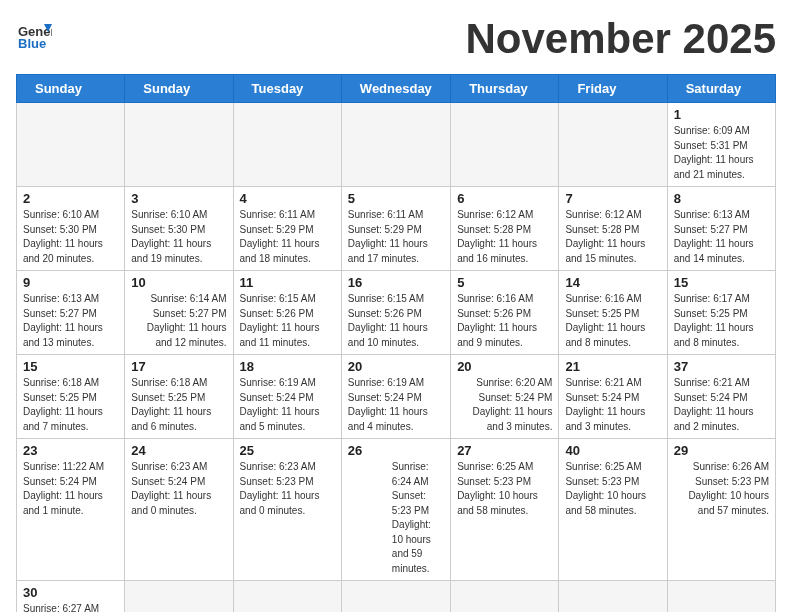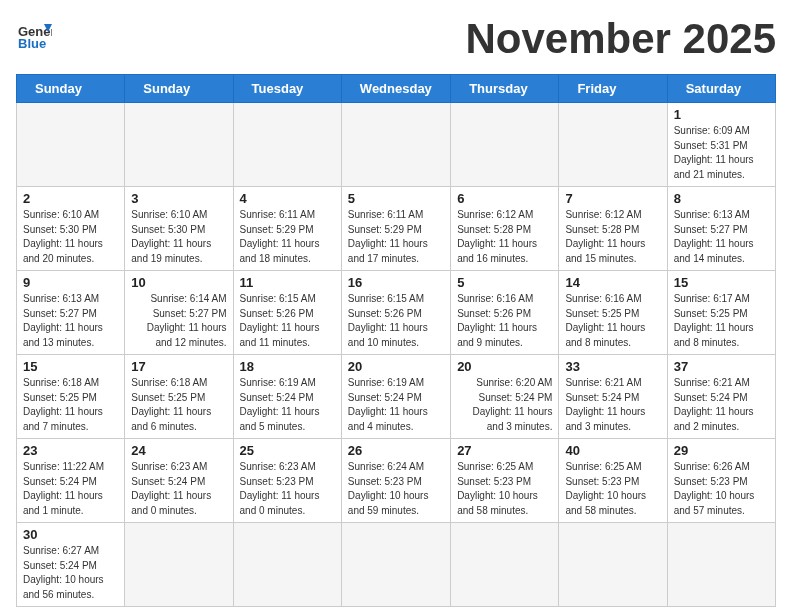--- a/index.html
+++ b/index.html
@@ -253,21 +253,21 @@
 and 4 minutes.</div>
         </td>
         <td>
           <div class="day-number">20</div>
           <div class="day-info" style="white-space: pre-line; text-align: right;">Sunrise: 6:20 AM
 Sunset: 5:24 PM
 Daylight: 11 hours
 and 3 minutes.</div>
         </td>
         <td>
-          <div class="day-number">33</div>
+          <div class="day-number">21</div>
           <div class="day-info" style="white-space: pre-line;">Sunrise: 6:21 AM
 Sunset: 5:24 PM
 Daylight: 11 hours
 and 3 minutes.</div>
         </td>
         <td>
           <div class="day-number">37</div>
           <div class="day-info" style="white-space: pre-line;">Sunrise: 6:21 AM
 Sunset: 5:24 PM
 Daylight: 11 hours
@@ -291,42 +291,42 @@
         </td>
         <td>
           <div class="day-number">25</div>
           <div class="day-info" style="white-space: pre-line;">Sunrise: 6:23 AM
 Sunset: 5:23 PM
 Daylight: 11 hours
 and 0 minutes.</div>
         </td>
         <td>
           <div class="day-number">26</div>
-          <div class="day-info" style="white-space: pre-line;">Sunrise: 6:24 AM
+          <div class="day-info" style="white-space: pre-line; margin-left: 44px;">Sunrise: 6:24 AM
 Sunset: 5:23 PM
 Daylight: 10 hours
 and 59 minutes.</div>
         </td>
         <td>
           <div class="day-number">27</div>
           <div class="day-info" style="white-space: pre-line;">Sunrise: 6:25 AM
 Sunset: 5:23 PM
 Daylight: 10 hours
 and 58 minutes.</div>
         </td>
         <td>
           <div class="day-number">40</div>
           <div class="day-info" style="white-space: pre-line;">Sunrise: 6:25 AM
 Sunset: 5:23 PM
 Daylight: 10 hours
 and 58 minutes.</div>
         </td>
         <td>
           <div class="day-number">29</div>
-          <div class="day-info" style="white-space: pre-line;">Sunrise: 6:26 AM
+          <div class="day-info" style="white-space: pre-line; text-align: right;">Sunrise: 6:26 AM
 Sunset: 5:23 PM
 Daylight: 10 hours
 and 57 minutes.</div>
         </td>
       </tr>
       <tr>
         <td>
           <div class="day-number">30</div>
           <div class="day-info" style="white-space: pre-line;">Sunrise: 6:27 AM
 Sunset: 5:24 PM

